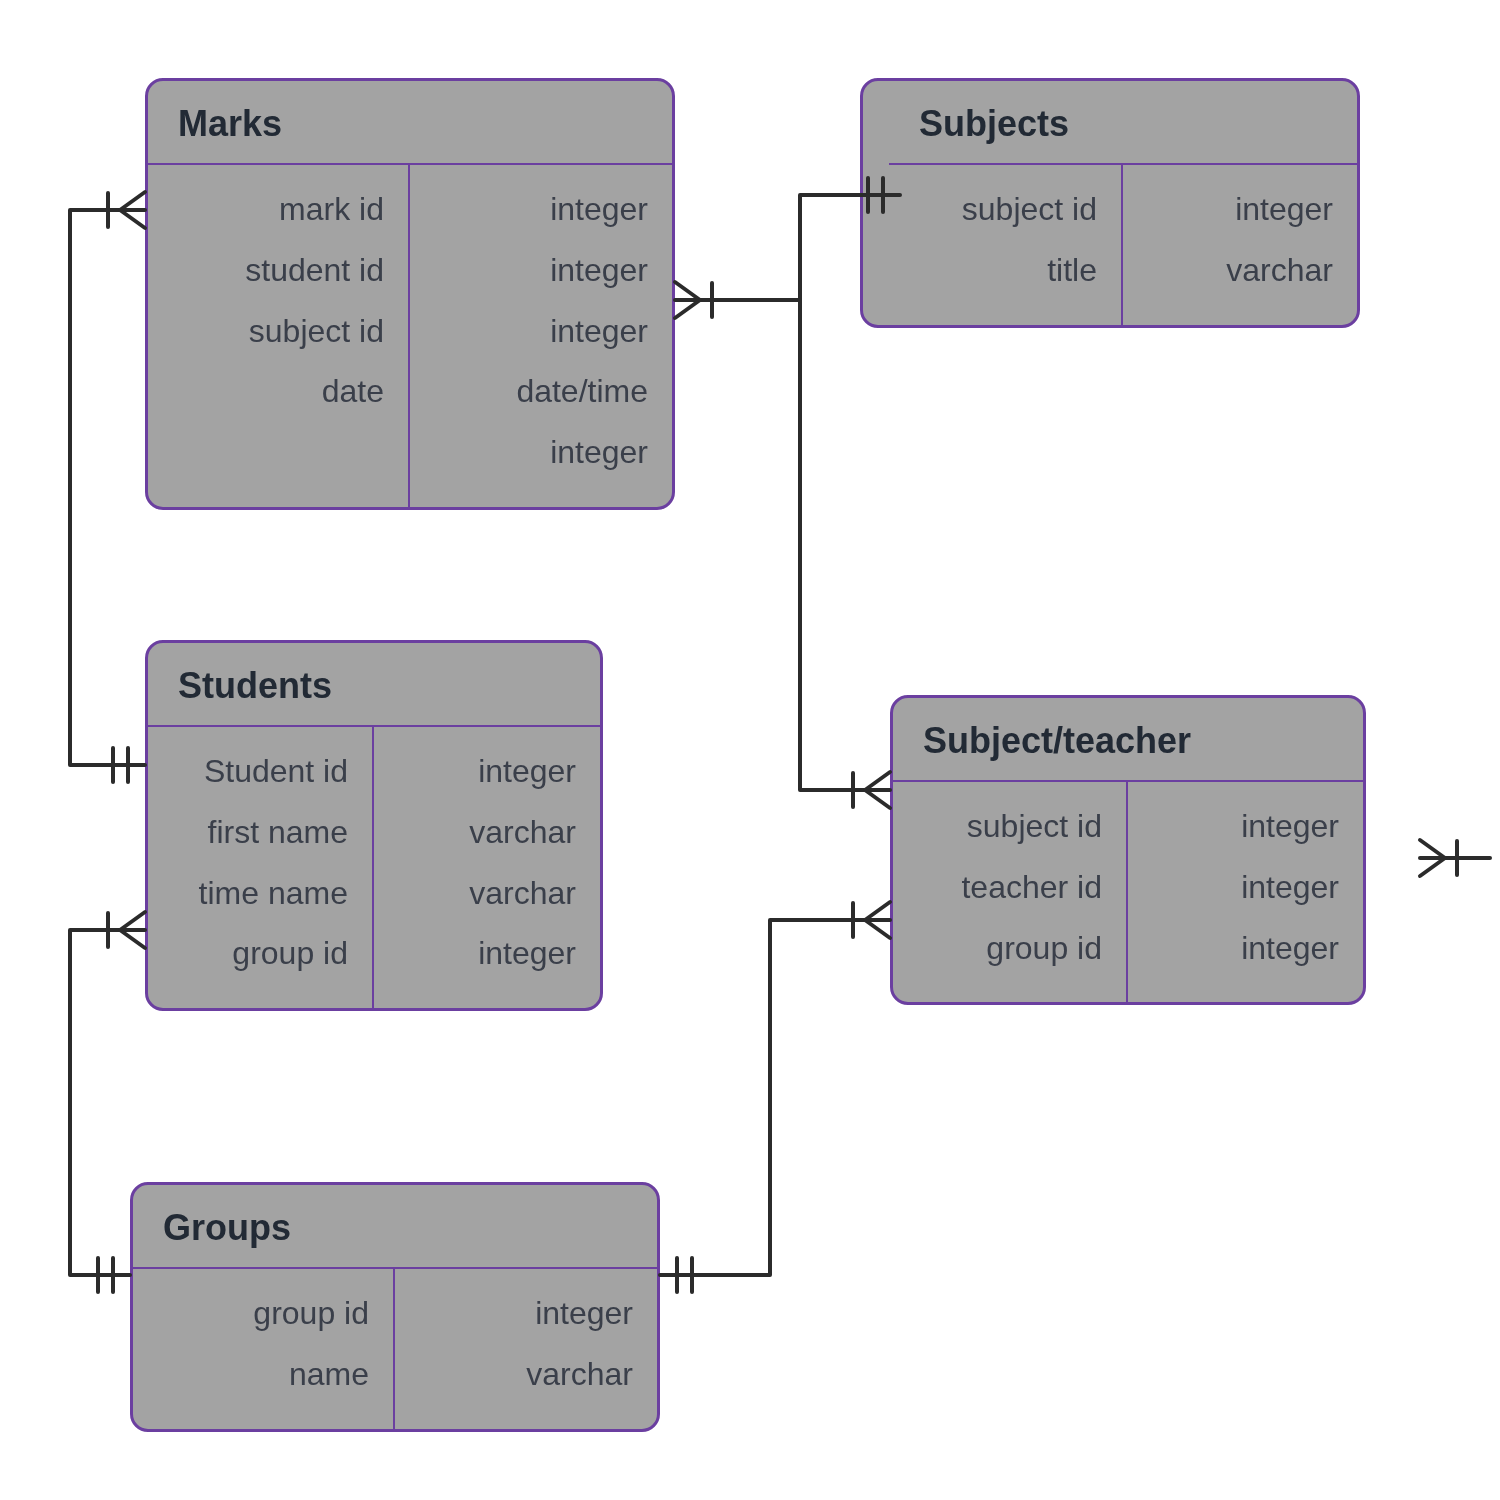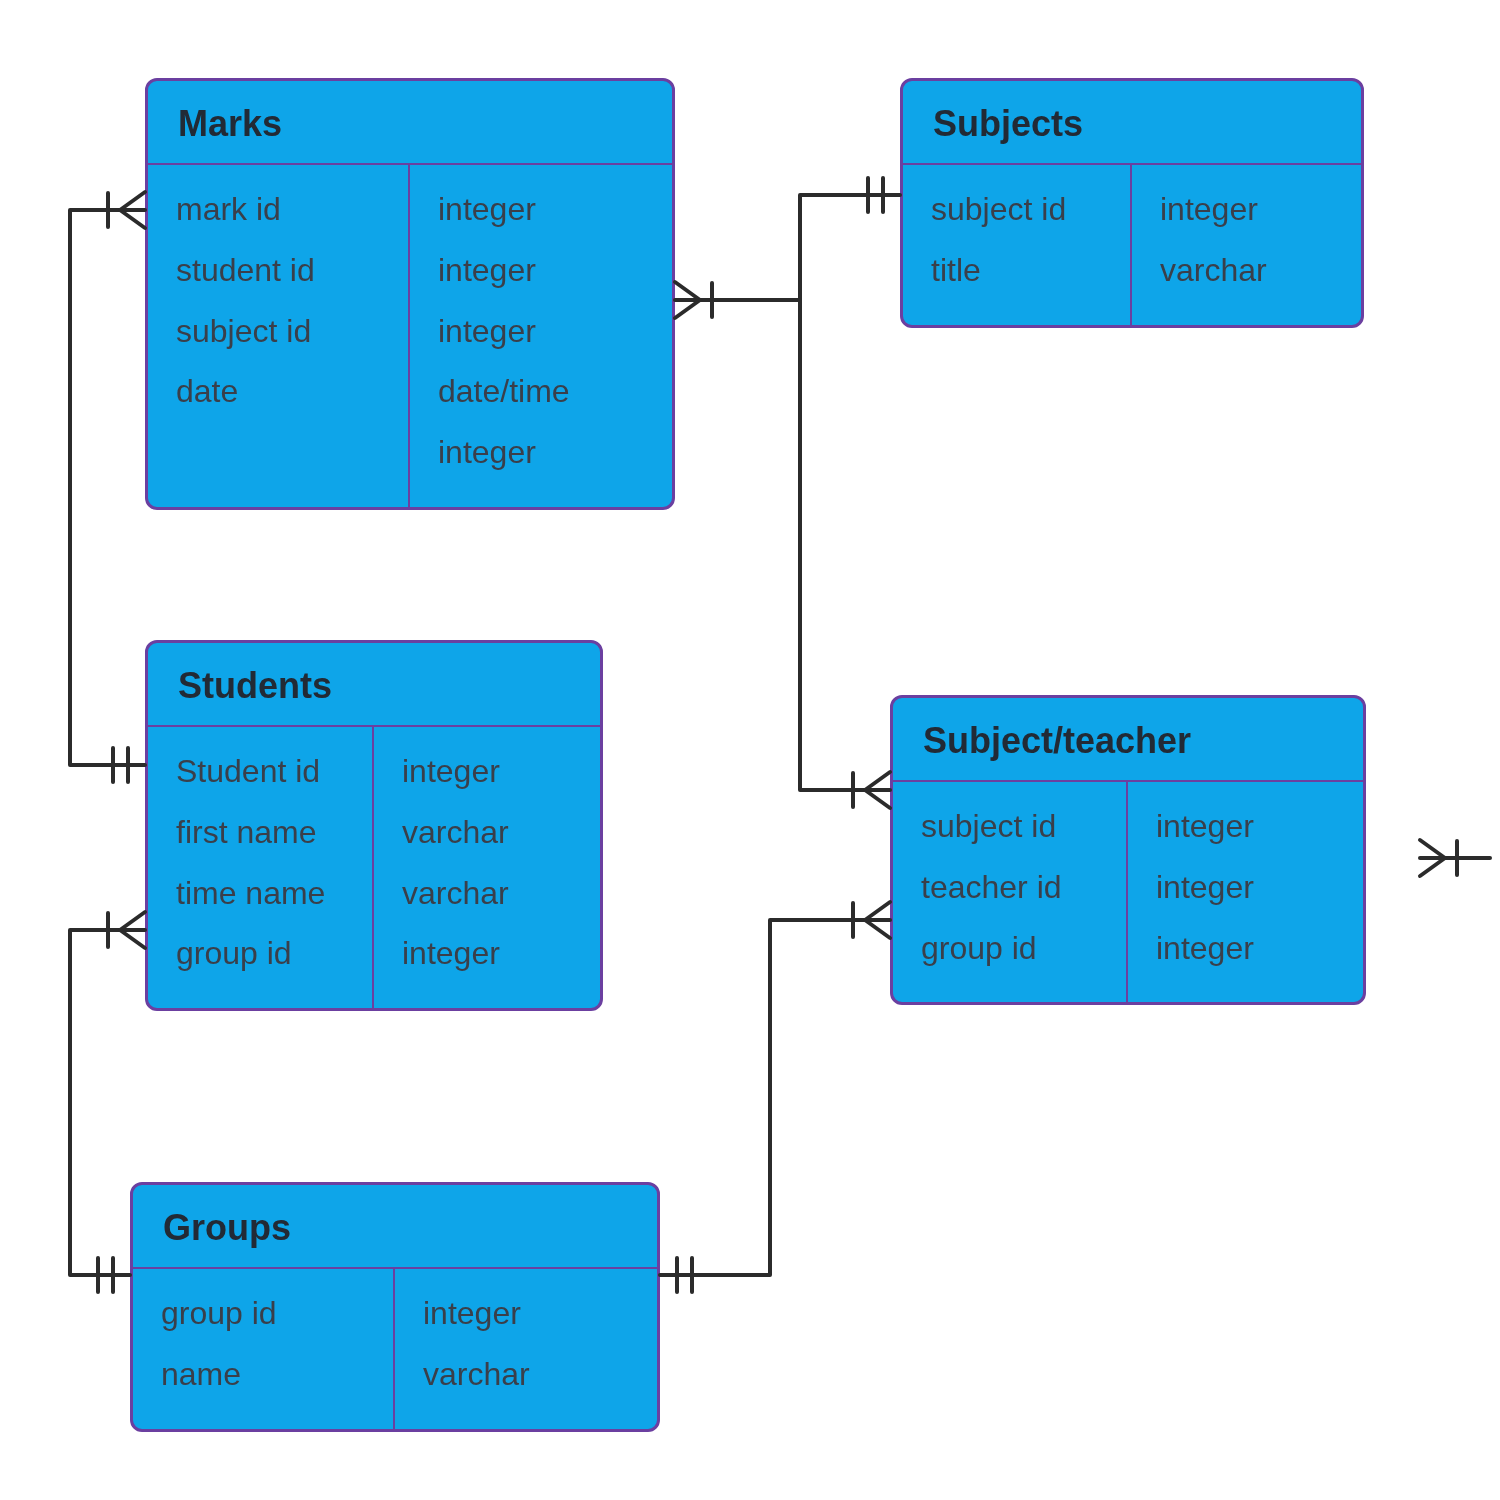--- a/index.html
+++ b/index.html
@@ -2,33 +2,34 @@
 <html><head>
 <meta charset="utf-8">
 <style>
   * { box-sizing: border-box; margin: 0; padding: 0; }
   html, body { width: 1500px; height: 1500px; background: #fff; font-family: "Segoe UI", "Helvetica Neue", Arial, sans-serif; }
   .canvas { position: relative; width: 1500px; height: 1500px; }
 
   .entity {
     position: absolute;
     border: 3px solid #6b3fa0;
-    border-radius: 12px;
-    background: #0ea5e9;
+    border-radius: 18px;
+    background: #a3a3a3;
     overflow: hidden;
   }
   .entity .etitle {
     font-weight: 700;
     font-size: 36px;
     color: #222a35;
     padding: 22px 30px 18px 30px;
     border-bottom: 2px solid #6b3fa0;
   }
   .entity .body {
     display: flex;
+    text-align: right;
   }
   .entity .col {
     flex: 1 1 50%;
     padding: 14px 24px 24px 28px;
     font-size: 32px;
     color: #3a3f4a;
     line-height: 1.9;
   }
   .entity .col.left { border-right: 2px solid #6b3fa0; }
 
@@ -63,21 +64,21 @@
       <div class="col">
         <div>integer</div>
         <div>integer</div>
         <div>integer</div>
         <div>date/time</div>
         <div>integer</div>
       </div>
     </div>
   </div>
 
-  <div class="entity" style="left:900px; top:78px; width:464px;">
+  <div class="entity" style="left:860px; top:78px; width:500px;padding-left:26px;">
     <div class="etitle">Subjects</div>
     <div class="body">
       <div class="col left">
         <div>subject id</div>
         <div>title</div>
       </div>
       <div class="col">
         <div>integer</div>
         <div>varchar</div>
       </div>

